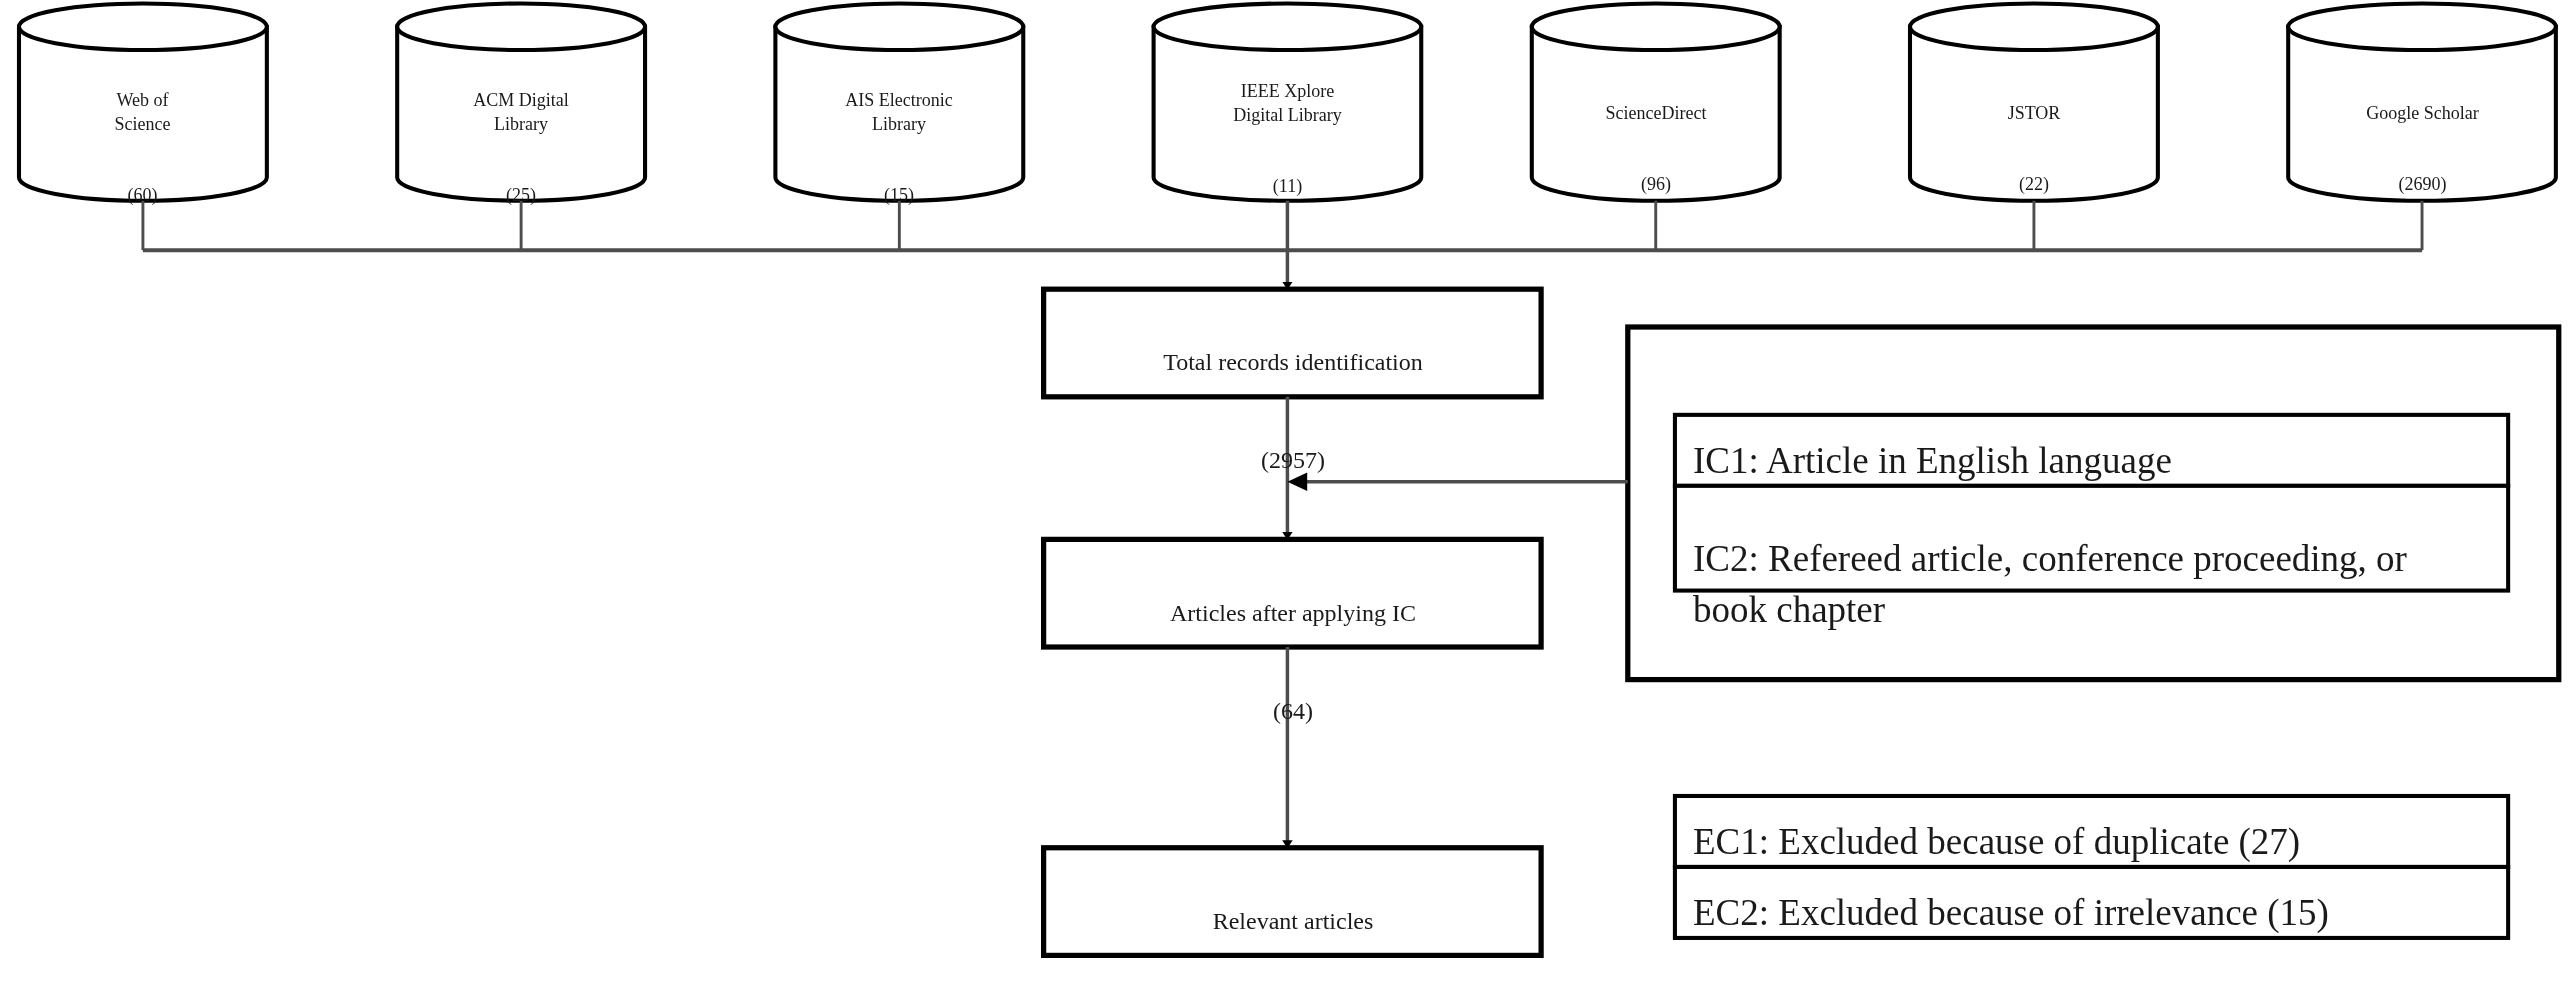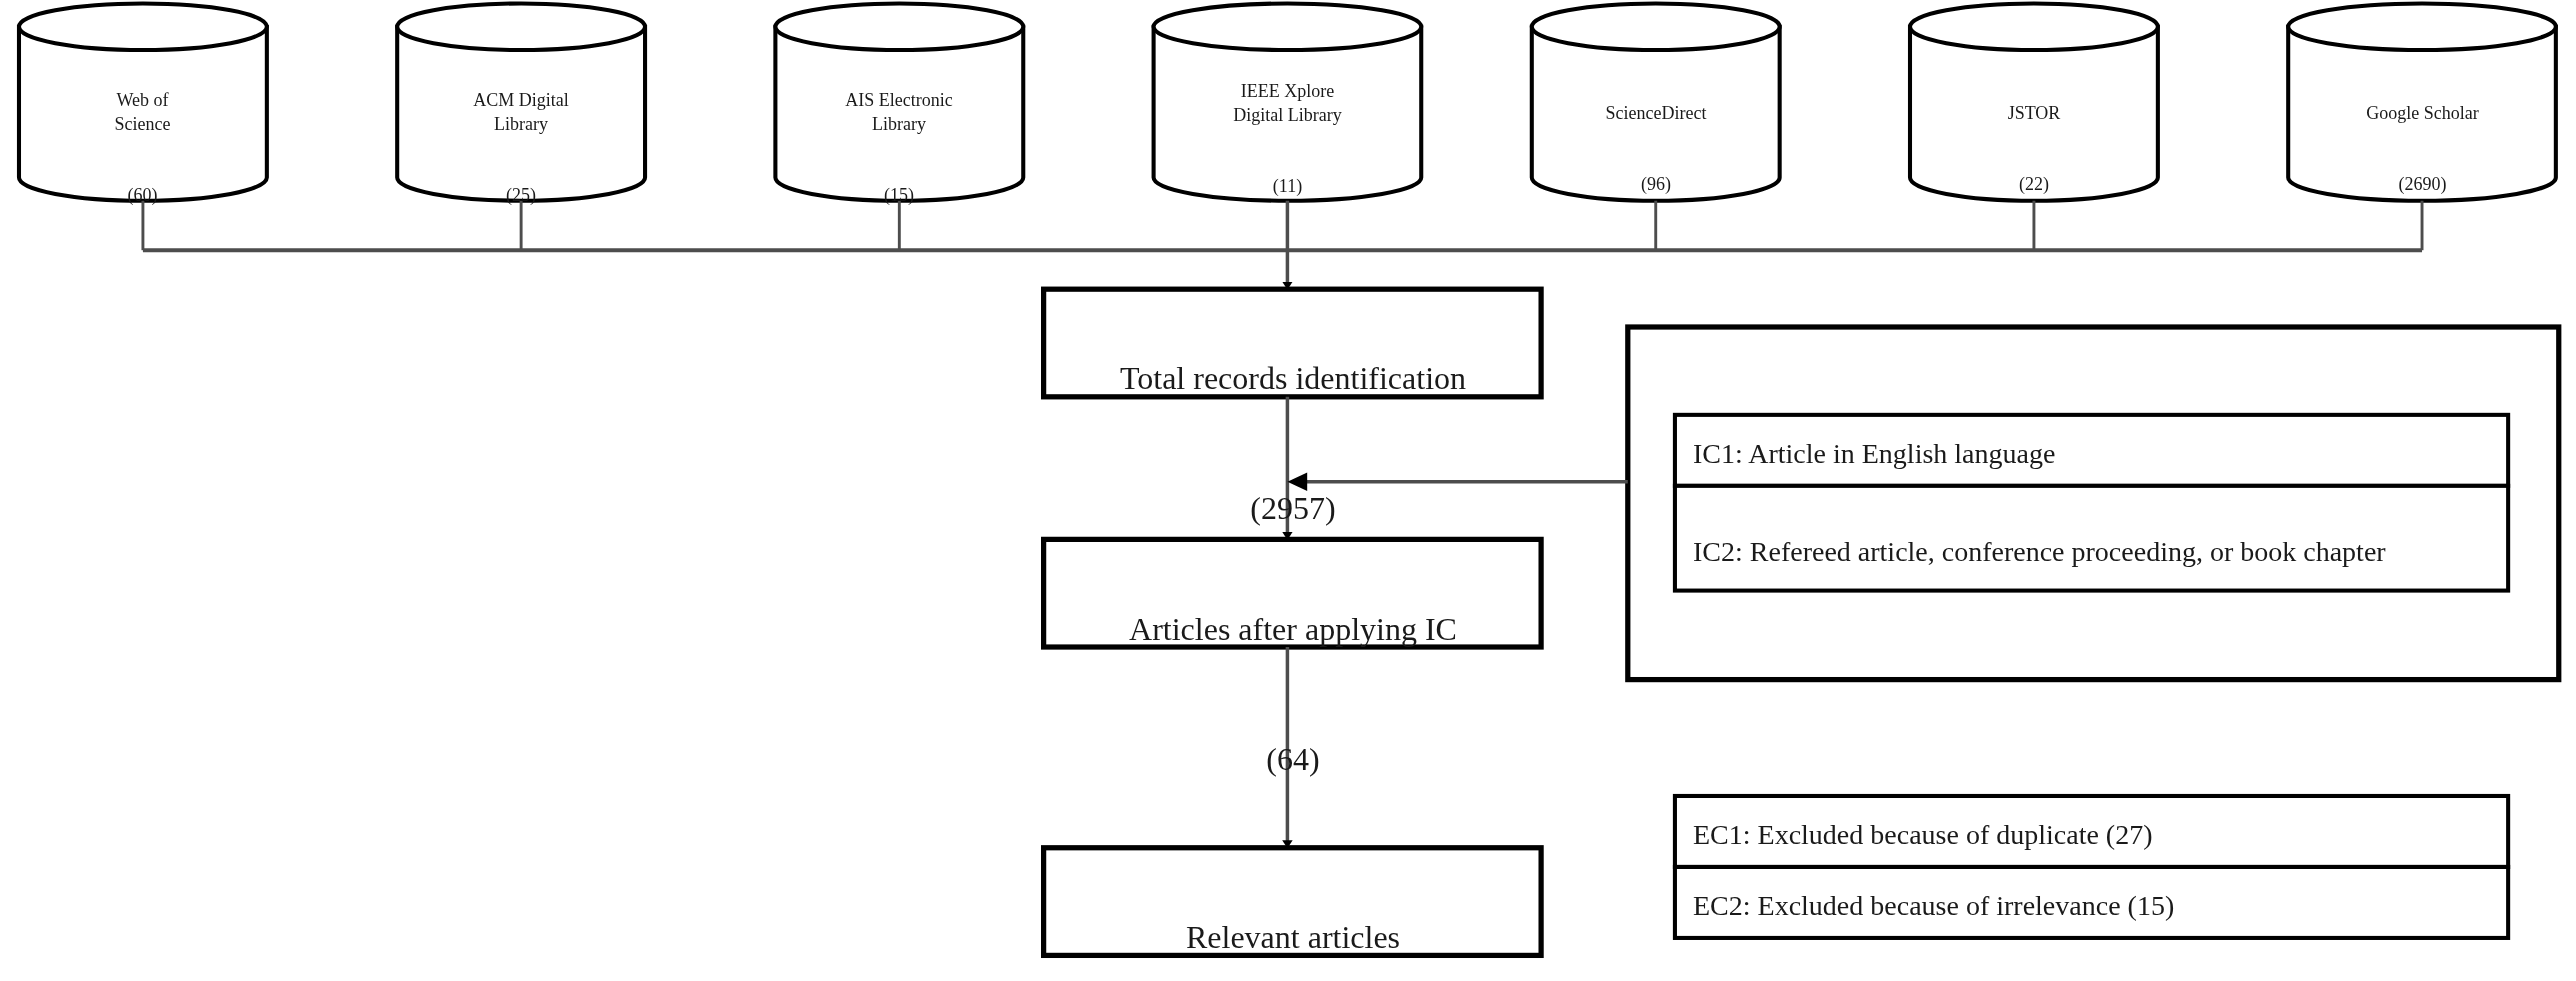--- a/index.html
+++ b/index.html
@@ -28,29 +28,29 @@
     text-align: center;
     font-size: 18px;
     line-height: 1.32;
     color: #1a1a1a;
     pointer-events: none;
     white-space: pre-line;
   }
   .box-label {
     position: absolute;
     text-align: center;
-    font-size: 32px;
+    font-size: 24px;
     line-height: 1.35;
     color: #1a1a1a;
     white-space: pre-line;
   }
   .crit-label {
     position: absolute;
     text-align: left;
-    font-size: 28px;
+    font-size: 37px;
     line-height: 1.38;
     color: #1a1a1a;
   }
 </style>
 </head>
 <body>
 
 <div id="canvas">
 
   <svg id="flow-svg" viewBox="0 0 4426 1686">

